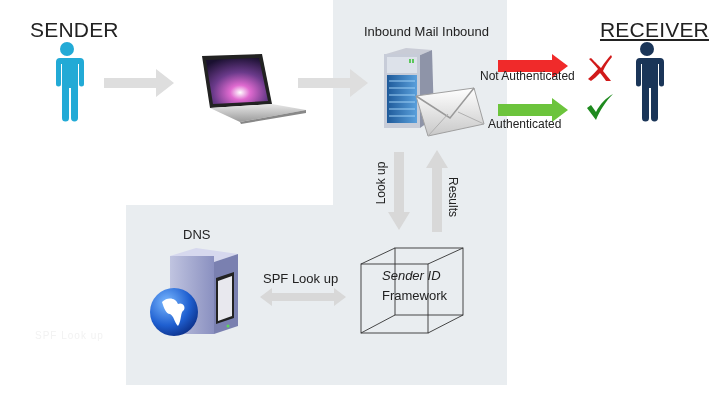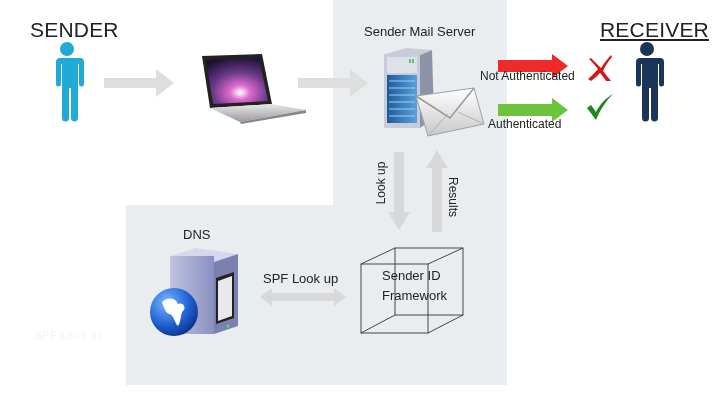--- a/index.html
+++ b/index.html
@@ -47,21 +47,21 @@
   <path d="M6 2 L66 0 L76 50 L14 54 Z" fill="#222"></path>
   <path d="M10 6 L63 4 L72 47 L17 50 Z" fill="url(#scr)"></path>
   <path d="M14 54 L76 50 L110 56 L44 68 Z" fill="url(#base)"></path>
   <path d="M44 68 L110 56 L110 59 L45 70 Z" fill="#888"></path>
 </svg>
 
 <svg style="left:298px;top:68px;" width="72" height="30" viewBox="0 0 72 30">
   <path d="M0 10 h52 v-9 l18 14 l-18 14 v-9 h-52z" fill="#dedede"></path>
 </svg>
 
-<div class="label mid" style="left:364px;top:24px;">Sender Mail Server</div>
+<div class="label mid" style="left:364px;top:24px;">Inbound Mail Inbound</div>
 <svg style="left:378px;top:48px;" width="110" height="92" viewBox="0 0 110 92">
   <defs>
     <linearGradient id="srvfront" x1="0" y1="0" x2="1" y2="0">
       <stop offset="0" stop-color="#1e5a9a"></stop>
       <stop offset="1" stop-color="#5aa0dc"></stop>
     </linearGradient>
     <linearGradient id="env" x1="0" y1="0" x2="0" y2="1">
       <stop offset="0" stop-color="#ffffff"></stop>
       <stop offset="1" stop-color="#c8c8c8"></stop>
     </linearGradient>
@@ -150,14 +150,14 @@
 <svg style="left:360px;top:247px;" width="106" height="88" viewBox="0 0 106 88">
   <g fill="none" stroke="#333" stroke-width="0.9">
     <rect x="1" y="17" width="67" height="69"></rect>
     <rect x="35" y="1" width="68" height="67"></rect>
     <line x1="1" y1="17" x2="35" y2="1"></line>
     <line x1="68" y1="17" x2="103" y2="1"></line>
     <line x1="1" y1="86" x2="35" y2="68"></line>
     <line x1="68" y1="86" x2="103" y2="68"></line>
   </g>
 </svg>
-<div class="label mid" style="left:382px;top:268px;">Sender ID</div>
+<div class="label mid" style="left:382px;top:268px;font-style:italic;">Sender ID</div>
 <div class="label mid" style="left:382px;top:288px;">Framework</div>
 
 </body></html>

